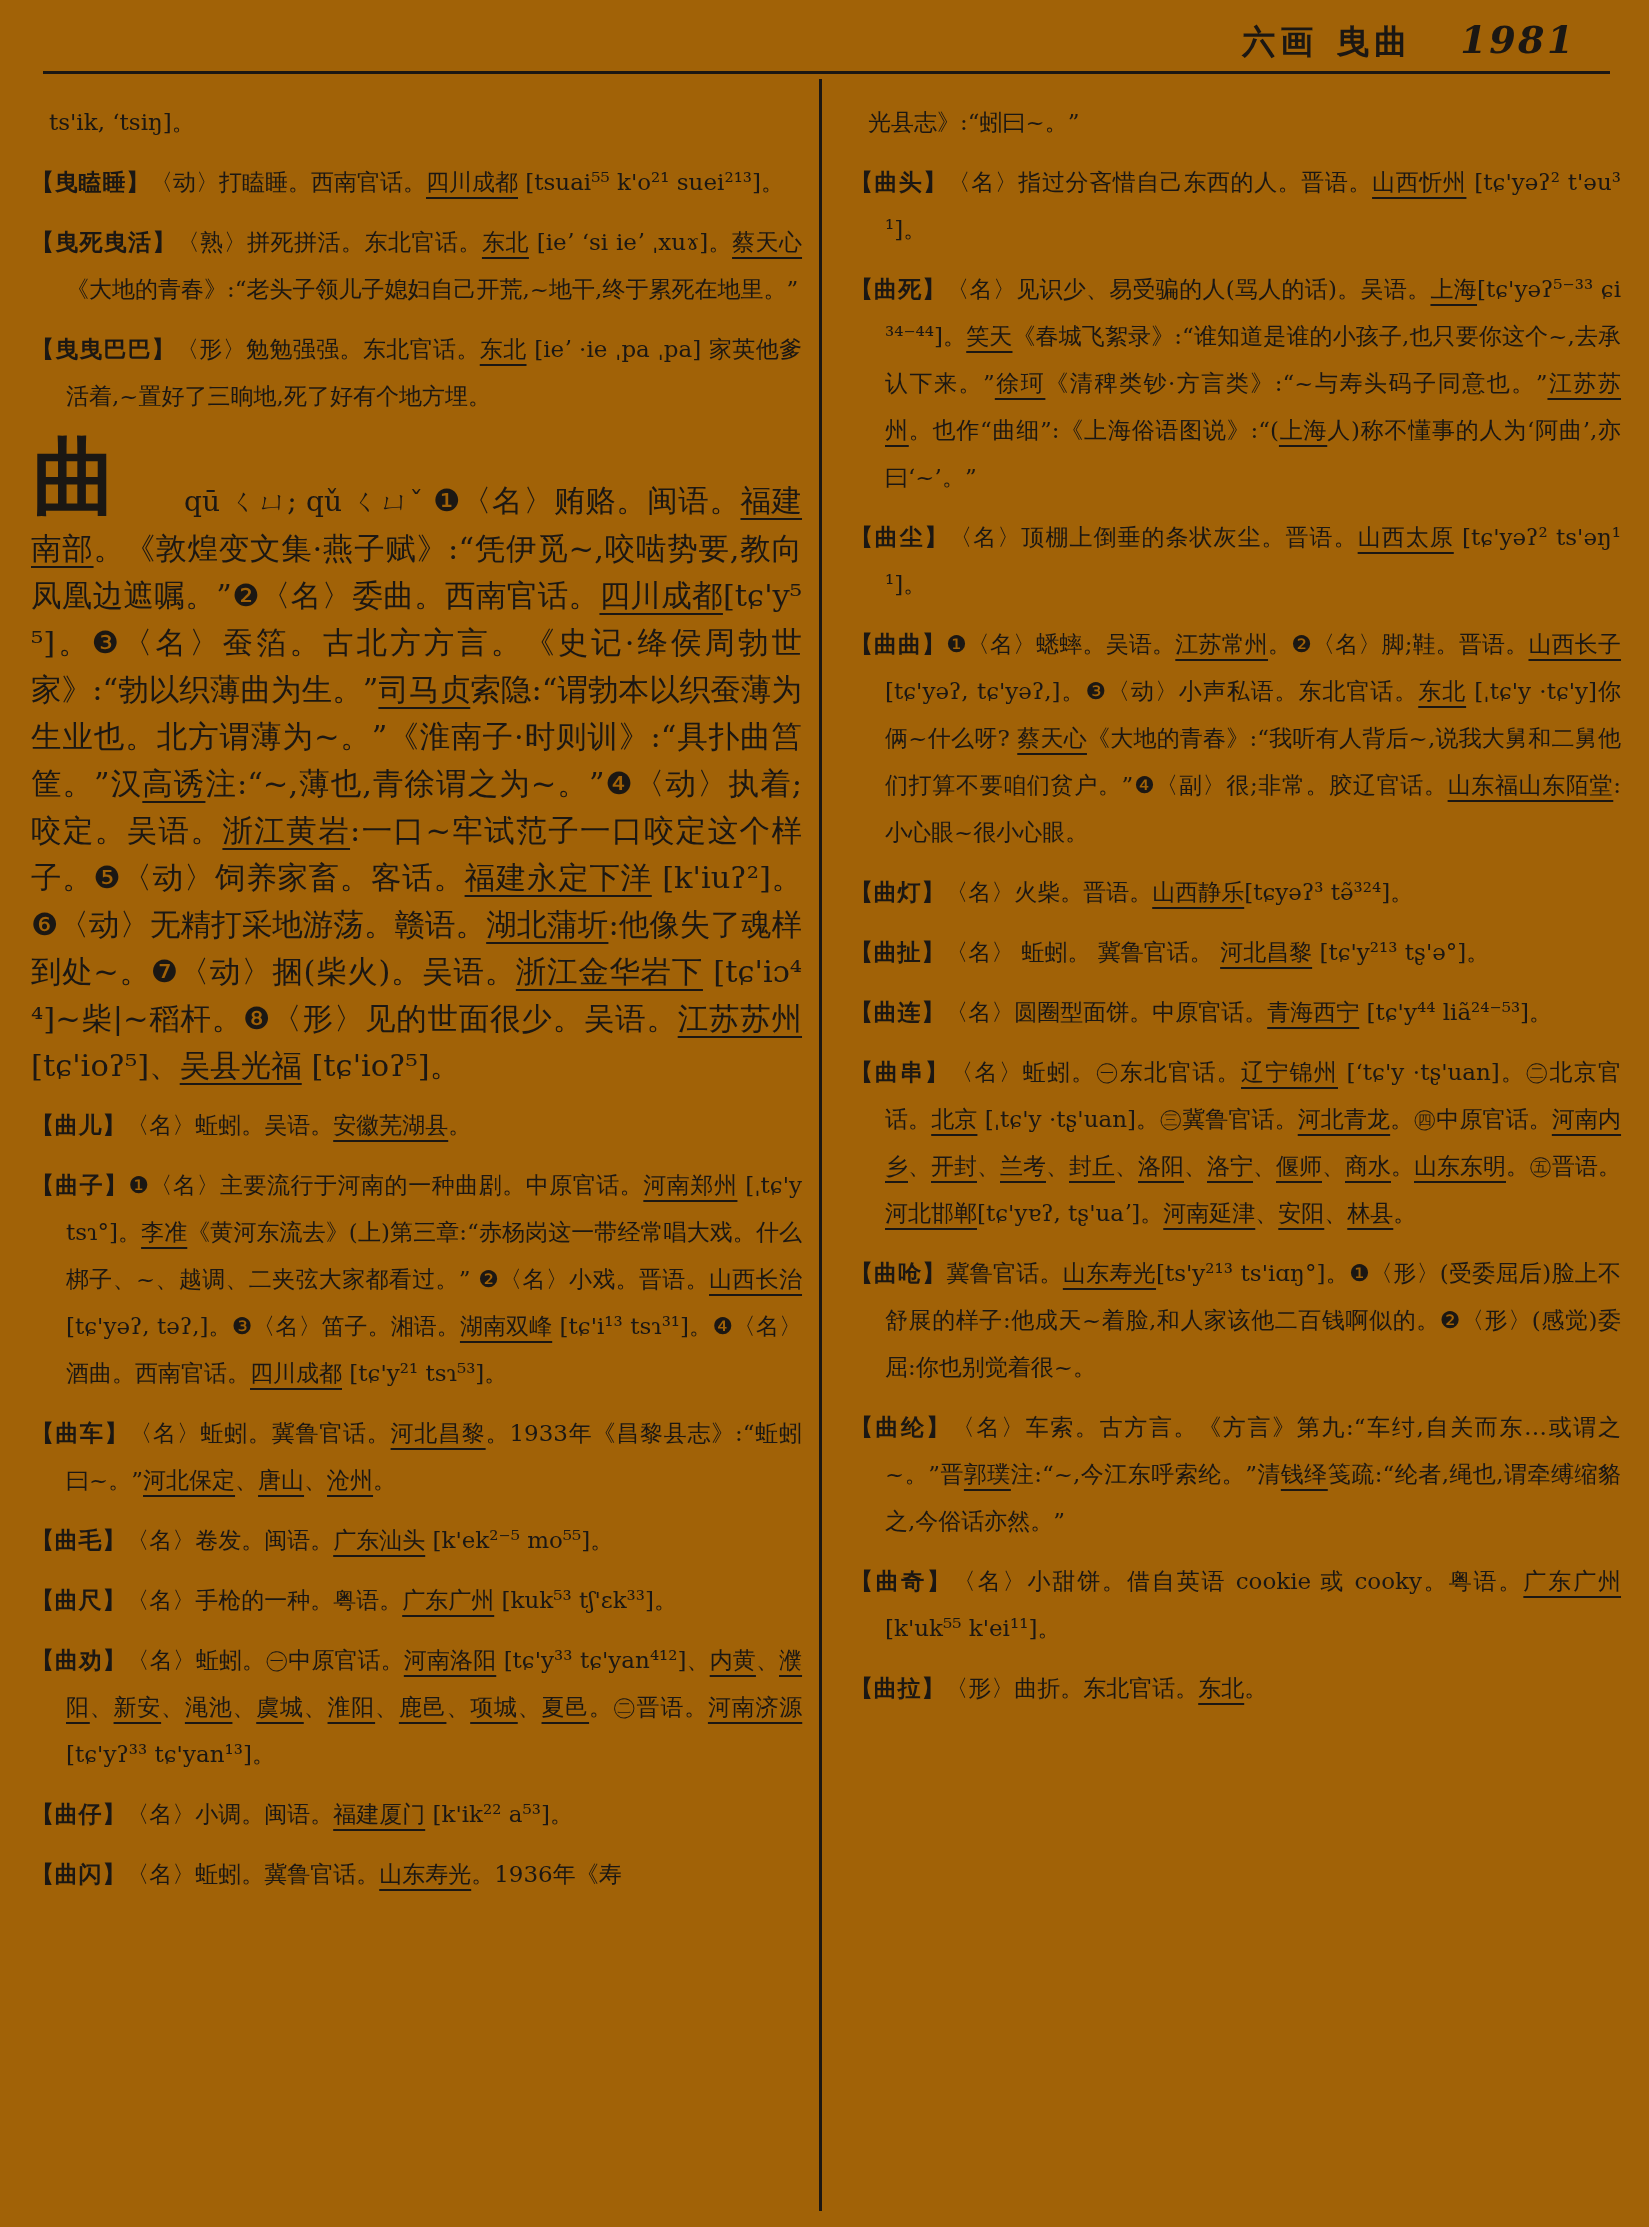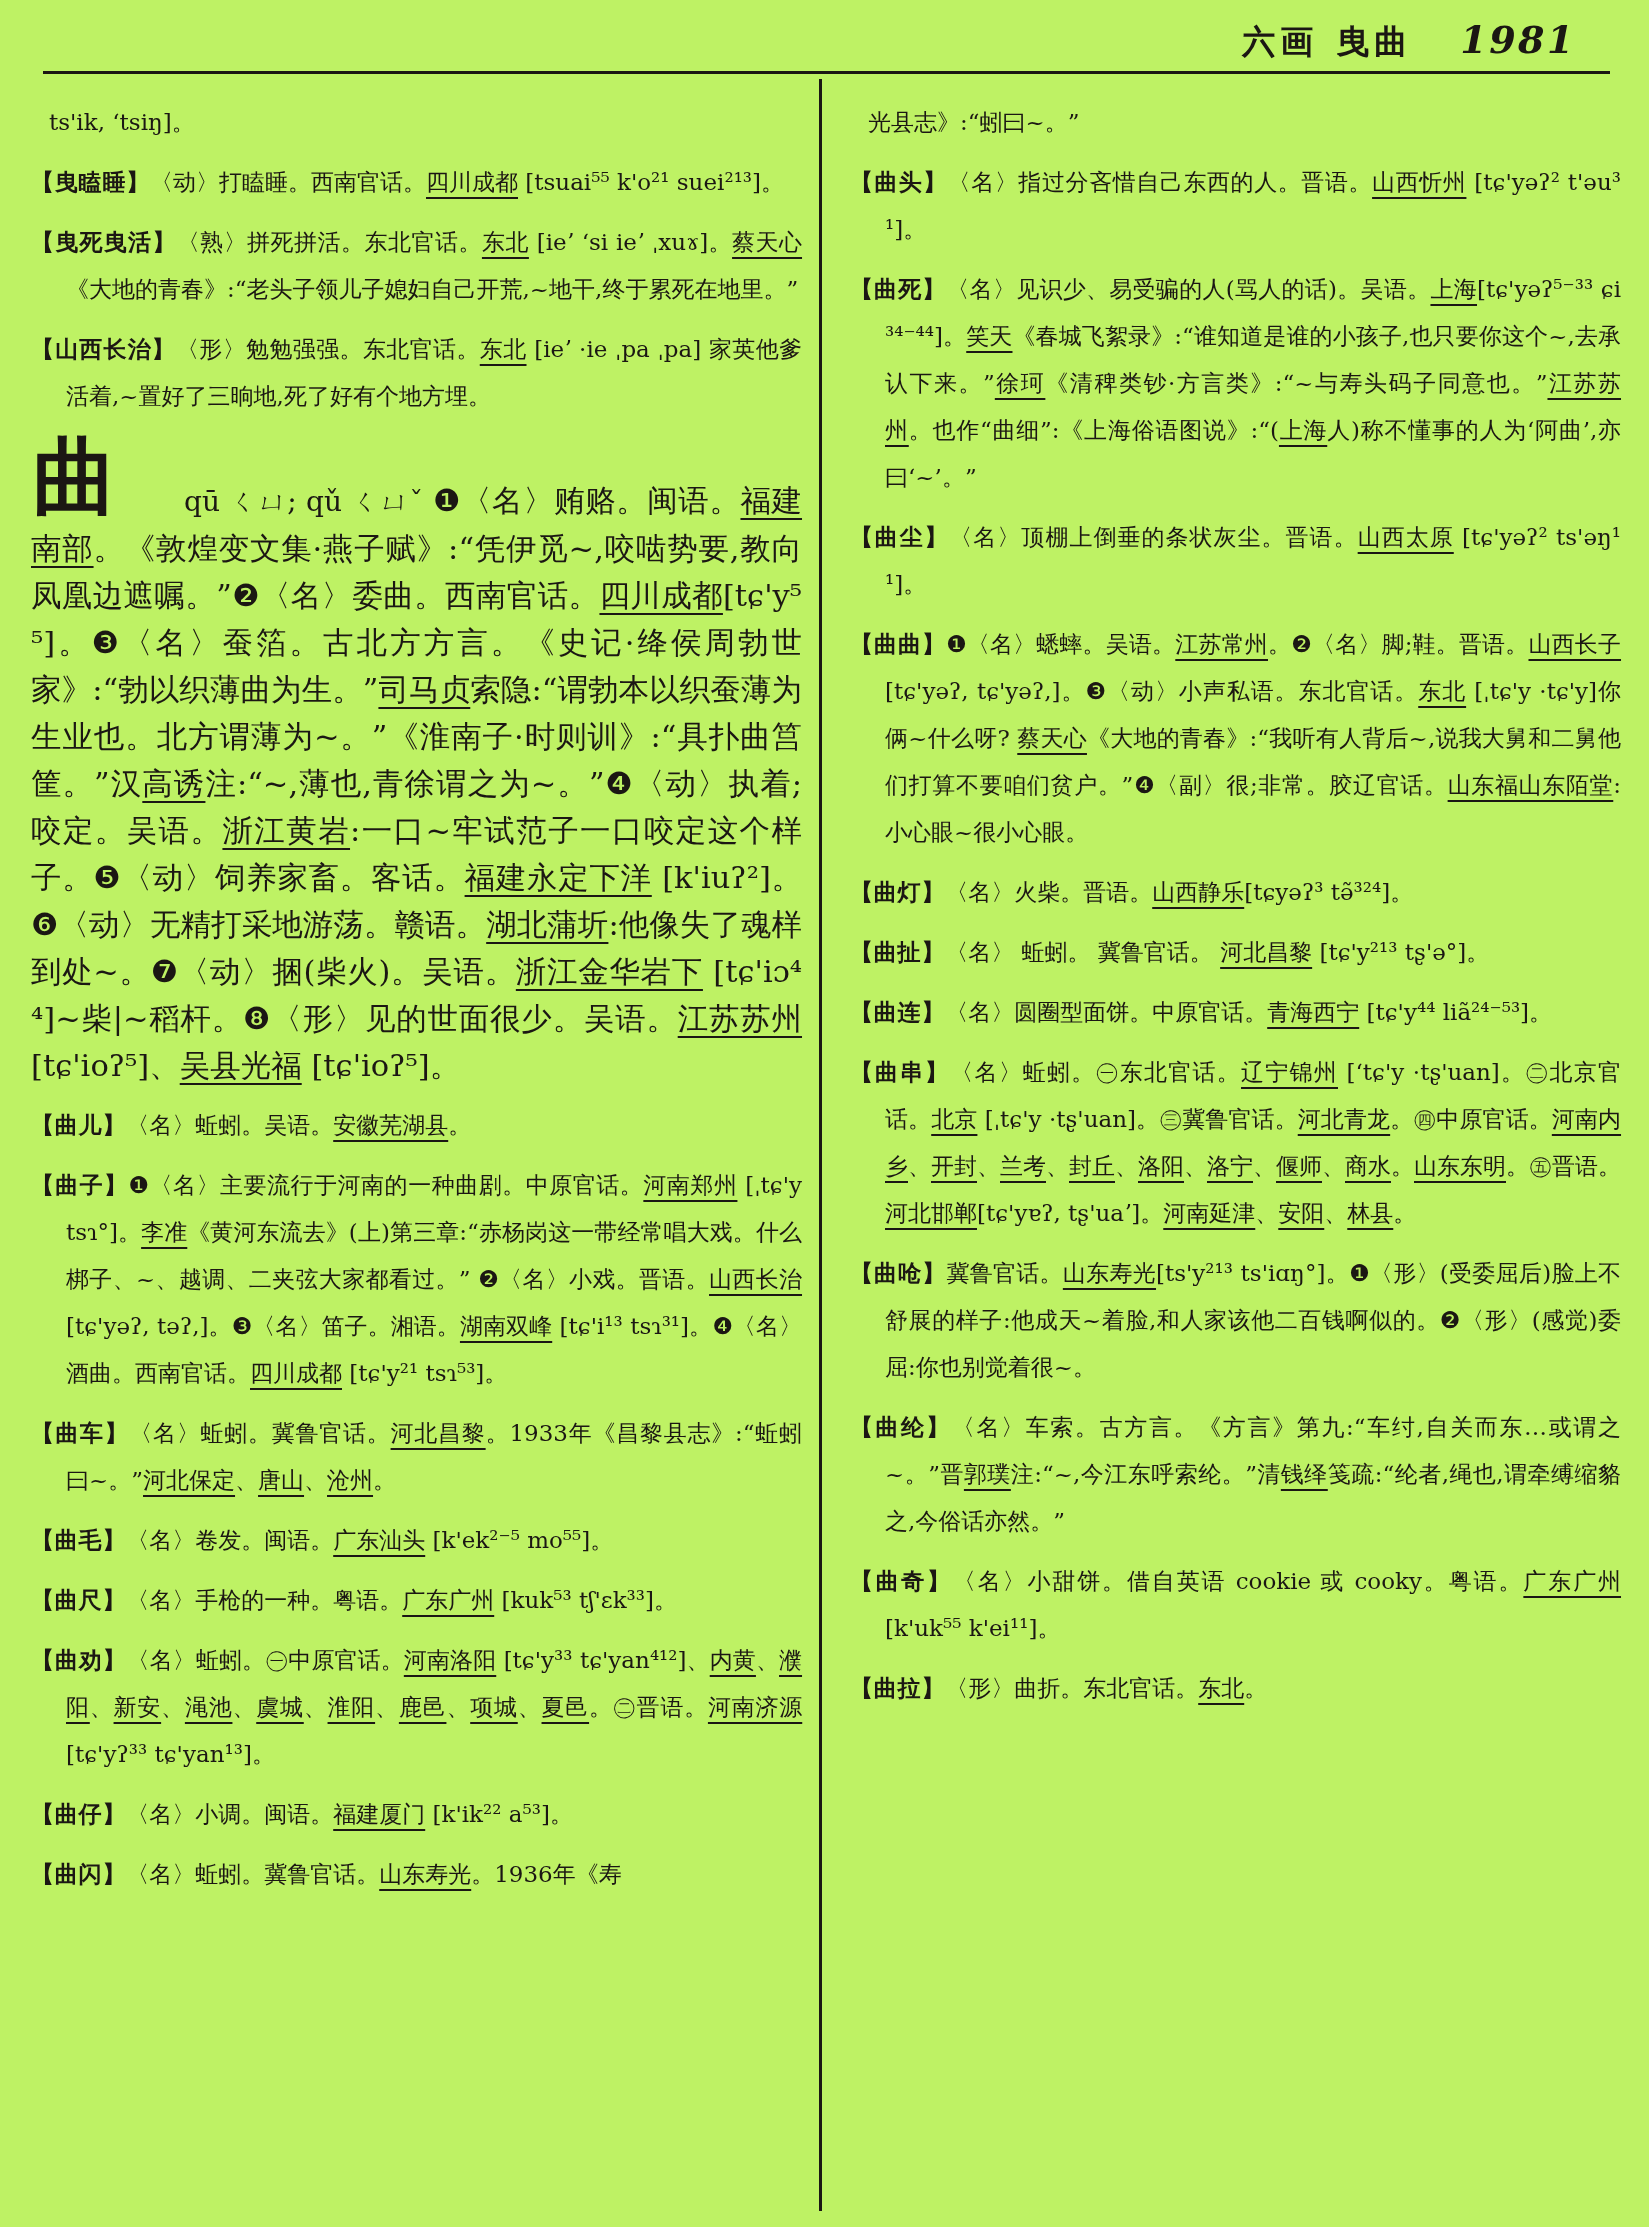--- a/index.html
+++ b/index.html
@@ -1,19 +1,19 @@
 <!DOCTYPE html>
 <html style="font-size:13.2px"><head>
 <meta charset="utf-8">
 <style>
   html,body { margin:0; padding:0; }
   body { width:1650px; height:2227px; overflow:hidden; background:#e8e6e0; }
   .page {
     position:relative; width:1650px; height:2227px;
-    background:#bef264; color:#1b1713;
+    background:#a16207; color:#1b1713;
     font-family:"DejaVu Serif","Liberation Serif","DejaVu Sans",serif;
   }
   .header {
     position:absolute; top:16.5px; left:0; width:1576px;
     display:flex; justify-content:flex-end; align-items:baseline;
   }
   .h-sec {
     font-weight:bold; font-size:33px;
     font-family:"DejaVu Sans","Liberation Sans",sans-serif;
     margin-left:18px; letter-spacing:5px;
@@ -54,21 +54,21 @@
     <span class="h-sec">六画</span>
     <span class="h-sec">曳曲</span>
     <span class="h-num">1981</span>
   </div>
   <div class="rule"></div>
   <div class="divider"></div>
   <div class="col col-left" id="col-left">
       <p class="entry cont">ts'ik, ʻtsiŋ]。</p>
       <p class="entry"><span class="head">【曳瞌睡】</span>〈动〉打瞌睡。西南官话。<span class="u">四川成都</span> [tsuai⁵⁵ k'o²¹ suei²¹³]。</p>
       <p class="entry"><span class="head">【曳死曳活】</span>〈熟〉拼死拼活。东北官话。<span class="u">东北</span> [ieʼ ʻsi ieʼ ˌxuɤ]。<span class="u">蔡天心</span>《大地的青春》:“老头子领儿子媳妇自己开荒,~地干,终于累死在地里。”</p>
-      <p class="entry"><span class="head">【山西长治】</span>〈形〉勉勉强强。东北官话。<span class="u">东北</span> [ieʼ ·ie ˌpa ˌpa] 家英他爹活着,~置好了三晌地,死了好有个地方埋。</p>
+      <p class="entry"><span class="head">【曳曳巴巴】</span>〈形〉勉勉强强。东北官话。<span class="u">东北</span> [ieʼ ·ie ˌpa ˌpa] 家英他爹活着,~置好了三晌地,死了好有个地方埋。</p>
       <div class="entry-qu">
         <span class="big-char">曲</span>
         <p class="qu-body"><span class="pinyin">qū ㄑㄩ; qǔ ㄑㄩˇ </span>❶〈名〉贿赂。闽语。<span class="u">福建南部</span>。《敦煌变文集·燕子赋》:“凭伊觅~,咬啮势要,教向凤凰边遮嘱。”❷〈名〉委曲。西南官话。<span class="u">四川成都</span>[tɕ'y⁵⁵]。❸〈名〉蚕箔。古北方方言。《史记·绛侯周勃世家》:“勃以织薄曲为生。”<span class="u">司马贞</span>索隐:“谓勃本以织蚕薄为生业也。北方谓薄为~。”《淮南子·时则训》:“具扑曲筥筐。”汉<span class="u">高诱</span>注:“~,薄也,青徐谓之为~。”❹〈动〉执着;咬定。吴语。<span class="u">浙江黄岩</span>:一口~牢试范子一口咬定这个样子。❺〈动〉饲养家畜。客话。<span class="u">福建永定下洋</span> [k'iuʔ²]。❻〈动〉无精打采地游荡。赣语。<span class="u">湖北蒲圻</span>:他像失了魂样到处~。❼〈动〉捆(柴火)。吴语。<span class="u">浙江金华岩下</span> [tɕ'iɔ⁴⁴]~柴|~稻杆。❽〈形〉见的世面很少。吴语。<span class="u">江苏苏州</span> [tɕ'ioʔ⁵]、<span class="u">吴县光福</span> [tɕ'ioʔ⁵]。</p>
       </div>
       <p class="entry"><span class="head">【曲儿】</span>〈名〉蚯蚓。吴语。<span class="u">安徽芜湖县</span>。</p>
       <p class="entry"><span class="head">【曲子】</span>❶〈名〉主要流行于河南的一种曲剧。中原官话。<span class="u">河南郑州</span> [ˌtɕ'y tsɿ°]。<span class="u">李准</span>《黄河东流去》(上)第三章:“赤杨岗这一带经常唱大戏。什么梆子、~、越调、二夹弦大家都看过。” ❷〈名〉小戏。晋语。<span class="u">山西长治</span> [tɕ'yəʔ, təʔ,]。❸〈名〉笛子。湘语。<span class="u">湖南双峰</span> [tɕ'i¹³ tsɿ³¹]。❹〈名〉酒曲。西南官话。<span class="u">四川成都</span> [tɕ'y²¹ tsɿ⁵³]。</p>
       <p class="entry"><span class="head">【曲车】</span>〈名〉蚯蚓。冀鲁官话。<span class="u">河北昌黎</span>。1933年《昌黎县志》:“蚯蚓曰~。”<span class="u">河北保定</span>、<span class="u">唐山</span>、<span class="u">沧州</span>。</p>
       <p class="entry"><span class="head">【曲毛】</span>〈名〉卷发。闽语。<span class="u">广东汕头</span> [k'ek²⁻⁵ mo⁵⁵]。</p>
       <p class="entry"><span class="head">【曲尺】</span>〈名〉手枪的一种。粤语。<span class="u">广东广州</span> [kuk⁵³ tʃ'ɛk³³]。</p>
       <p class="entry"><span class="head">【曲劝】</span>〈名〉蚯蚓。㊀中原官话。<span class="u">河南洛阳</span> [tɕ'y³³ tɕ'yan⁴¹²]、<span class="u">内黄</span>、<span class="u">濮阳</span>、<span class="u">新安</span>、<span class="u">渑池</span>、<span class="u">虞城</span>、<span class="u">淮阳</span>、<span class="u">鹿邑</span>、<span class="u">项城</span>、<span class="u">夏邑</span>。㊁晋语。<span class="u">河南济源</span> [tɕ'yʔ³³ tɕ'yan¹³]。</p>

